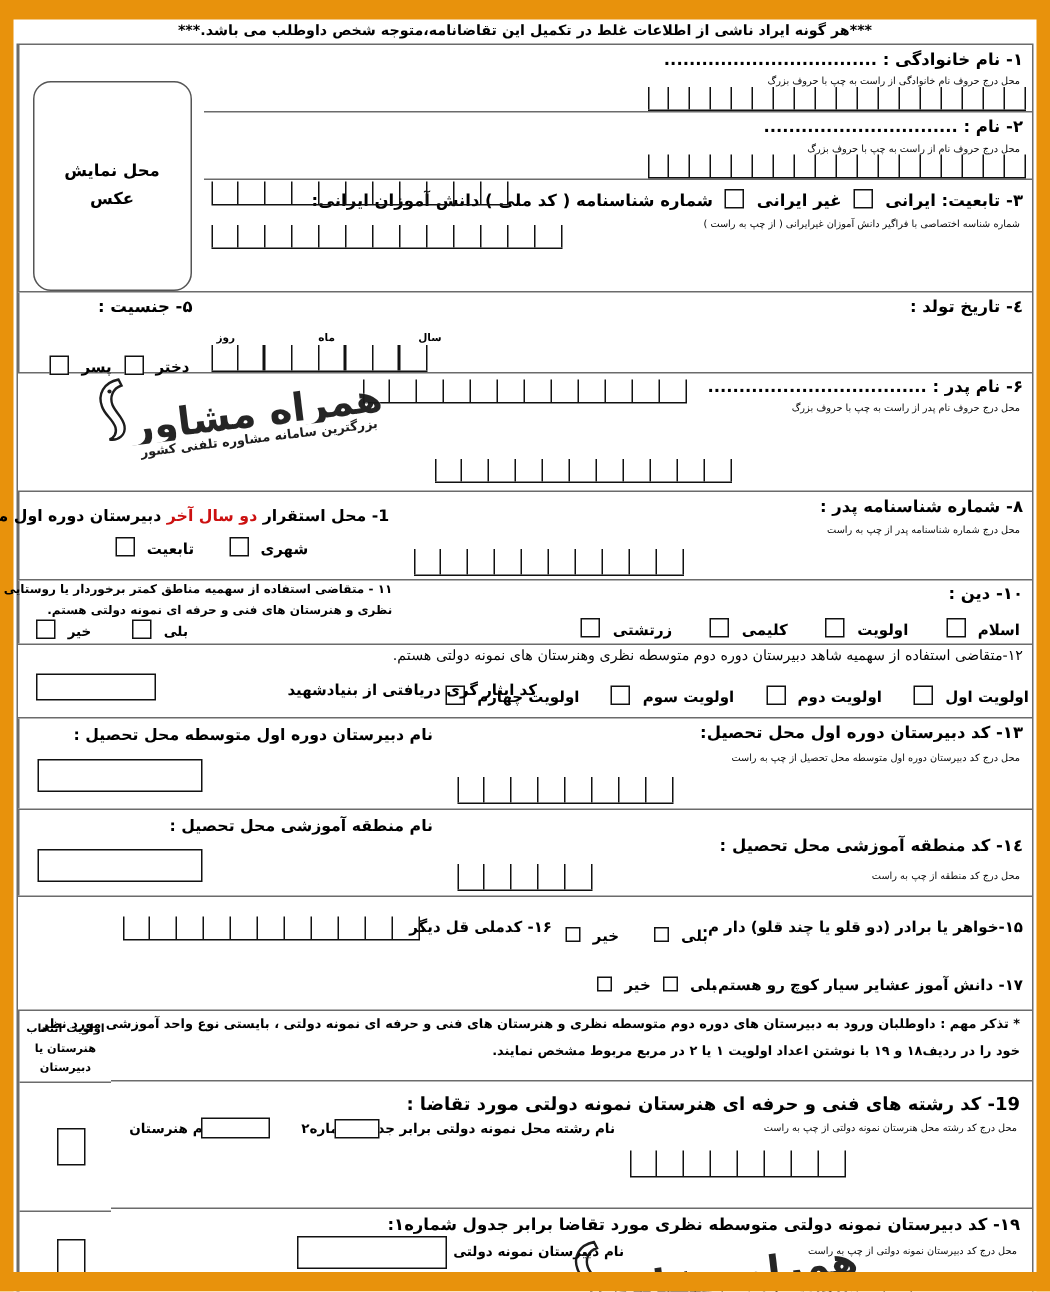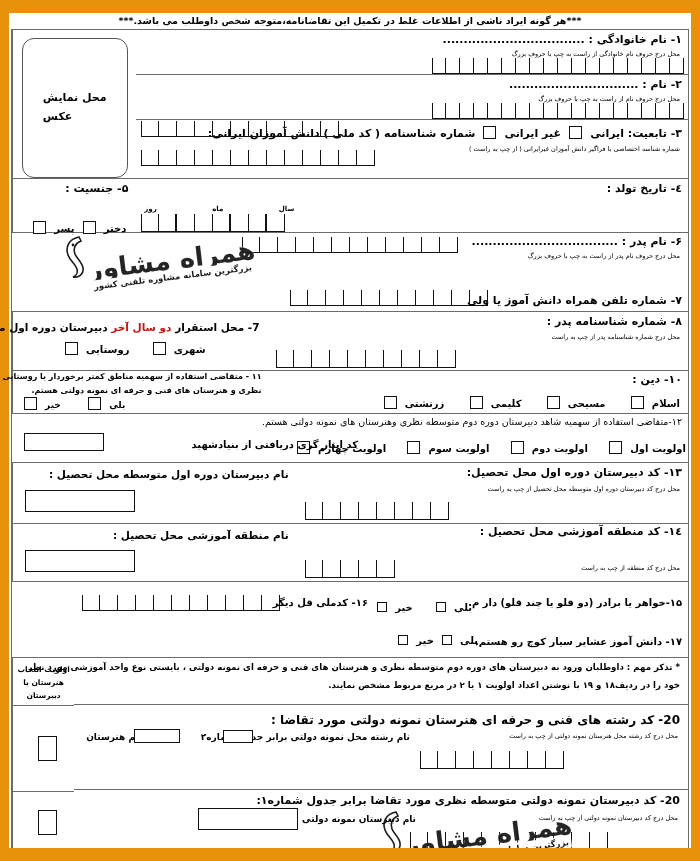--- a/index.html
+++ b/index.html
@@ -34,24 +34,24 @@
   .row:last-child{border-bottom:none;}
   .cell{box-sizing:border-box;position:relative;}
   .sep{border-left:1px solid #6b6b6b;}
 
   .lbl{font-size:11px;font-weight:bold;color:#000;}
   .lbl-sm{font-size:10.5px;font-weight:bold;}
   .hint{font-size:6.5px;color:#000;font-weight:normal;}
 
   
   .photobox{
-    width:104px;height:138px;margin:8px auto 0 auto;
+    width:104px;height:138px;margin:24px auto 0 auto;
     border:1.3px solid #555;border-radius:12px;
     display:flex;align-items:center;justify-content:center;
-    text-align:left;font-size:11px;font-weight:bold;line-height:1.7;
+    text-align:center;font-size:11px;font-weight:bold;line-height:1.7;
   }
 
   
   .comb{display:inline-flex;height:15px;border-bottom:1.4px solid #111;}
   .comb i{display:block;width:16px;height:15px;border-right:1.1px solid #111;box-sizing:border-box;}
   .comb i:last-child{border-left:1.1px solid #111;}
   .comb.tall{height:17px;}
   .comb.tall i{height:17px;}
   .comb.w14 i{width:14px;}
   .comb.w18 i{width:18px;}
@@ -253,21 +253,20 @@
             <i></i>
             <i></i>
             <i></i>
             <i></i>
             <i></i>
             <i></i>
             <i></i>
             <i></i>
         </div>
 
-        <div class="lbl" style="position:absolute;bottom:4px;right:6px;">۷- شماره تلفن همراه دانش آموز یا ولی</div>
         <div class="comb w18" style="position:absolute;bottom:5px;right:200px;">
           <i></i>
             <i></i>
             <i></i>
             <i></i>
             <i></i>
             <i></i>
             <i></i>
             <i></i>
             <i></i>
@@ -298,40 +297,40 @@
             <i></i>
             <i></i>
             <i></i>
             <i></i>
             <i></i>
             <i></i>
         </div>
       </div>
       <div class="cell sep" style="width:261px;height:58px;position:relative;">
         <div style="position:absolute;top:4px;right:6px;white-space:nowrap;">
-          <span class="lbl-sm">7- محل استقرار </span><span class="lbl-sm red">دو سال آخر</span><span class="lbl-sm"> دبیرستان دوره اول متوسطه :</span>
+          <span class="lbl-sm">1- محل استقرار </span><span class="lbl-sm red">دو سال آخر</span><span class="lbl-sm"> دبیرستان دوره اول متوسطه :</span>
         </div>
         <div style="position:absolute;top:26px;right:60px;white-space:nowrap;">
           <span class="opt">شهری</span>
           <span class="chk"></span>
           <span style="display:inline-block;width:10px;"></span>
-          <span class="opt">روستایی</span>
+          <span class="opt">تابعیت</span>
           <span class="chk"></span>
         </div>
       </div>
     </div>
 
     <div class="row">
       <div class="cell" style="width:435px;height:42px;position:relative;">
         <div class="lbl" style="position:absolute;top:2px;right:6px;">۱۰- دین :</div>
         <div style="position:absolute;top:21px;right:8px;white-space:nowrap;">
           <span class="opt">اسلام</span>
           <span class="chk"></span>
           <span style="display:inline-block;width:12px;"></span>
-          <span class="opt">مسیحی</span>
+          <span class="opt">اولویت</span>
           <span class="chk"></span>
           <span style="display:inline-block;width:12px;"></span>
           <span class="opt">کلیمی</span>
           <span class="chk"></span>
           <span style="display:inline-block;width:12px;"></span>
           <span class="opt">زرتشتی</span>
           <span class="chk"></span>
         </div>
       </div>
       <div class="cell sep" style="width:261px;height:42px;position:relative;">
@@ -384,21 +383,21 @@
         </div>
       </div>
       <div class="cell sep" style="width:291px;height:60px;position:relative;">
         <div class="lbl-sm" style="position:absolute;top:5px;right:6px;">نام دبیرستان دوره اول متوسطه محل تحصیل :</div>
         <div class="textbox" style="position:absolute;top:27px;left:12px;width:110px;height:22px;"></div>
       </div>
     </div>
 
     <div class="row">
       <div class="cell" style="width:405px;height:57px;position:relative;">
-        <div class="lbl" style="position:absolute;top:1px;right:6px;">۱٤- کد منطقه آموزشی محل تحصیل :</div>
+        <div class="lbl" style="position:absolute;top:17px;right:6px;">۱٤- کد منطقه آموزشی محل تحصیل :</div>
         <div class="hint" style="position:absolute;top:22px;right:8px;margin-top:18px;">محل درج  کد منطقه از چپ به راست</div>
         <div class="comb tall w18" style="position:absolute;bottom:3px;left:10px;">
           <i></i>
             <i></i>
             <i></i>
             <i></i>
             <i></i>
         </div>
       </div>
       <div class="cell sep" style="width:291px;height:57px;position:relative;">
@@ -446,41 +445,41 @@
 
       <div class="cell" style="width:632px;">
 
         <div class="cell" style="height:47px;position:relative;border-bottom:1px solid #6b6b6b;">
           <div style="position:absolute;top:4px;right:8px;font-size:8.6px;font-weight:bold;white-space:nowrap;">* تذکر مهم : داوطلبان ورود به دبیرستان های دوره دوم متوسطه نظری و هنرستان های فنی و حرفه ای نمونه دولتی ، بایستی نوع واحد آموزشی مورد نظر</div>
           <div style="position:absolute;top:22px;right:8px;font-size:8.6px;font-weight:bold;white-space:nowrap;">خود را در ردیف۱۸ و ۱۹ با نوشتن اعداد اولویت ۱ یا ۲ در مربع مربوط مشخص نمایند.</div>
         </div>
 
         <div class="cell" style="height:85px;position:relative;border-bottom:1px solid #6b6b6b;">
           <div style="position:absolute;top:4px;right:8px;white-space:nowrap;">
-            <span class="bold-hd">20- کد رشته های فنی و حرفه ای </span><span class="bold-hd">هنرستان نمونه دولتی مورد تقاضا :</span>
+            <span class="bold-hd">19- کد رشته های فنی و حرفه ای </span><span class="bold-hd">هنرستان نمونه دولتی مورد تقاضا :</span>
           </div>
           <div class="hint" style="position:absolute;top:27px;right:10px;">محل درج  کد رشته محل هنرستان نمونه دولتی  از چپ به راست</div>
           <div class="comb tall w18" style="position:absolute;top:46px;right:124px;">
             <i></i>
               <i></i>
               <i></i>
               <i></i>
               <i></i>
               <i></i>
               <i></i>
               <i></i>
           </div>
           <div class="opt-sm" style="position:absolute;top:27px;right:278px;">نام رشته محل نمونه دولتی برابر جدول شماره۲</div>
           <div class="textbox" style="position:absolute;top:25px;right:435px;width:30px;height:13px;"></div>
           <div class="opt-sm" style="position:absolute;top:27px;left:12px;">نام هنرستان</div>
           <div class="textbox" style="position:absolute;top:24px;left:60px;width:46px;height:14px;"></div>
         </div>
 
         <div class="cell" style="height:122px;position:relative;">
-          <div class="lbl" style="position:absolute;top:4px;right:8px;">20- کد دبیرستان نمونه دولتی متوسطه نظری مورد تقاضا برابر جدول شماره۱:</div>
+          <div class="lbl" style="position:absolute;top:4px;right:8px;">۱۹- کد دبیرستان نمونه دولتی متوسطه نظری مورد تقاضا برابر جدول شماره۱:</div>
           <div class="hint" style="position:absolute;top:24px;right:10px;">محل درج  کد  دبیرستان نمونه دولتی از چپ به راست</div>
           <div class="comb tall w18" style="position:absolute;top:42px;right:80px;">
             <i></i>
               <i></i>
               <i></i>
               <i></i>
               <i></i>
               <i></i>
               <i></i>
               <i></i>

